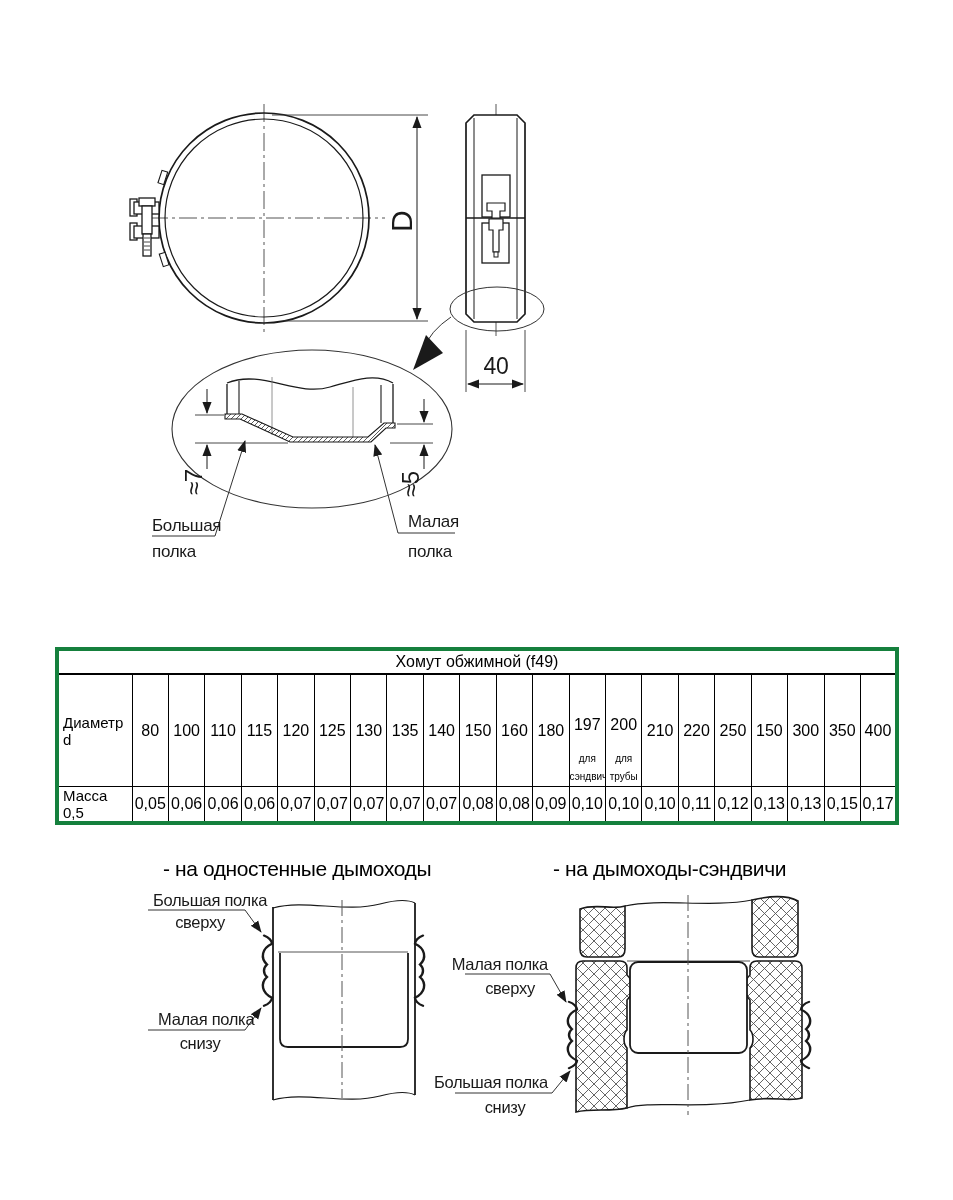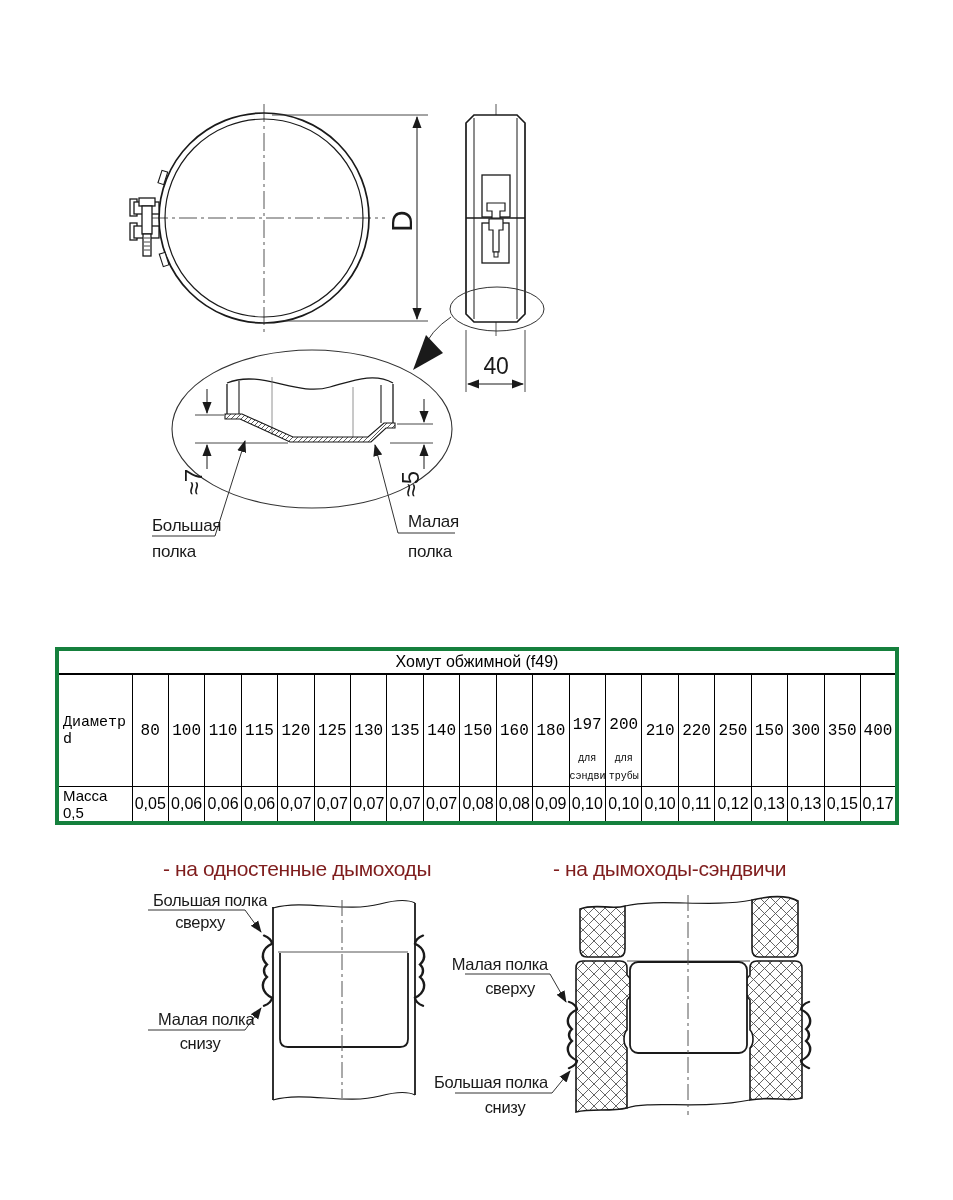--- a/index.html
+++ b/index.html
@@ -3,32 +3,32 @@
 <meta charset="utf-8">
 <style>
   html,body{margin:0;padding:0;background:#fff;}
   .page{position:relative;width:953px;height:1200px;background:#fff;overflow:hidden;
         font-family:"Liberation Sans",sans-serif;color:#111;}
   svg{position:absolute;left:0;}
   svg text{fill:#1a1a1a;letter-spacing:-0.3px;}
   
   .rule-title{position:absolute;left:0;top:824px;width:940px;text-align:center;
               font-size:21.5px;letter-spacing:-0.4px;color:#0d0d0d;}
-  .rule-sub{position:absolute;top:857px;font-size:21px;letter-spacing:-0.4px;color:#7f1d1d;}
+  .rule-sub{position:absolute;top:857px;font-size:21px;letter-spacing:-0.4px;color:#000000;}
   .rule-sub.left{left:163px;}
   .rule-sub.right{left:553px;}
   
   .spec-table-wrap{position:absolute;left:55px;top:647px;width:844px;}
   table.spec{width:844px;border-collapse:collapse;table-layout:fixed;
              font-size:16px;color:#000;}
   table.spec td{border:1px solid #000;text-align:center;vertical-align:middle;
                 padding:0;overflow:hidden;}
   table.spec tr.hdr td{height:22px;font-size:16px;border-bottom:2px solid #000;}
   table.spec td.rowlab{text-align:left;padding-left:4px;font-size:15px;}
-  table.spec tr.dia td{height:50px;font-family:Liberation Mono, monospace;}
+  table.spec tr.dia td{height:50px;}
   table.spec tr.mass td{height:29px;}
   table.spec{border:4px solid #15803d;padding-left:27px;}
   .cellnote{font-size:10px;line-height:18px;margin-top:17px;}
   .bigval{font-size:16px;line-height:16px;margin-top:42px;}
 </style>
 </head>
 <body>
 
 <div class="page">
 

